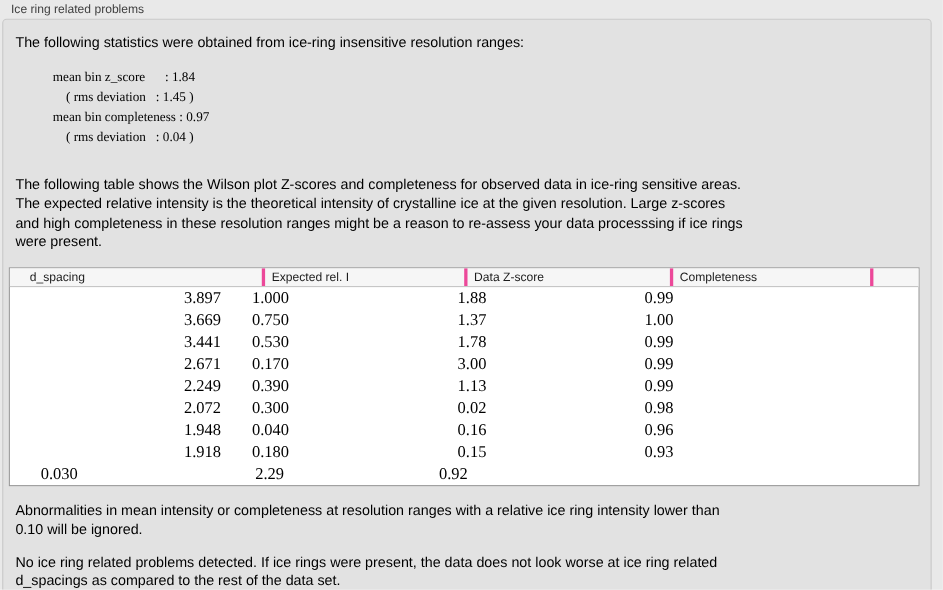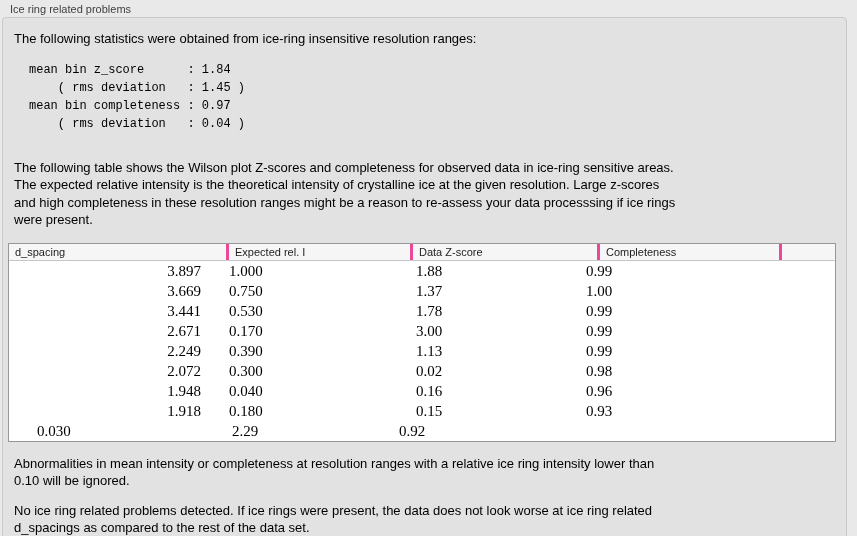--- a/index.html
+++ b/index.html
@@ -31,41 +31,42 @@
     box-sizing: border-box;
   }
   .box-content { padding-top: 12px; }
   .para {
     margin: 0 12px 0 11px;
     font-size: 13px;
     line-height: 17.5px;
     white-space: pre-line;
   }
   .stats-block {
-    margin: 13px 0 0 26px;
-    font-family: Liberation Mono, monospace;
+    margin: 13px 0 0 45px;
+    font-family: Liberation Serif, serif;
     font-size: 12px;
     line-height: 18px;
   }
   .stats-block div { white-space: pre; }
   .para2 { margin-top: 26px; }
   .table {
     margin: 14px 0 0 5px;
     width: 828px;
     background: #ffffff;
     border: 1px solid #979797;
     box-sizing: border-box;
   }
   .thead {
     display: grid;
     grid-template-columns: 192px 184px 187px 182px 1fr;
     height: 17px;
     background: #f6f6f6;
     border-bottom: 1px solid #c6c6c6;
     box-sizing: border-box;
+    padding-left: 12px;
   }
   .hcell {
     font-size: 11px;
     color: #1c1c1c;
     padding-left: 6px;
     line-height: 16px;
     overflow: hidden;
     white-space: nowrap;
   }
   .thead > .hcell + .hcell, .thead > .hfiller { border-left: 3px solid #ec4899; margin-left: 25px; }

